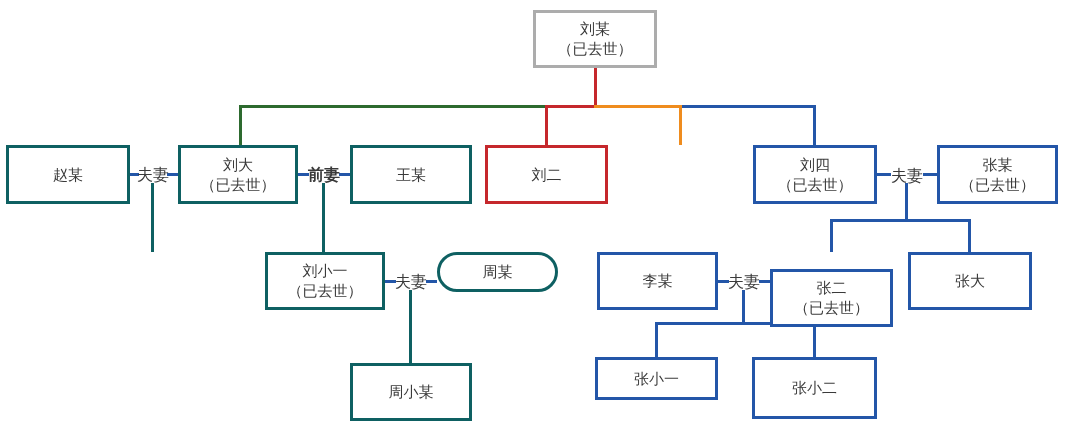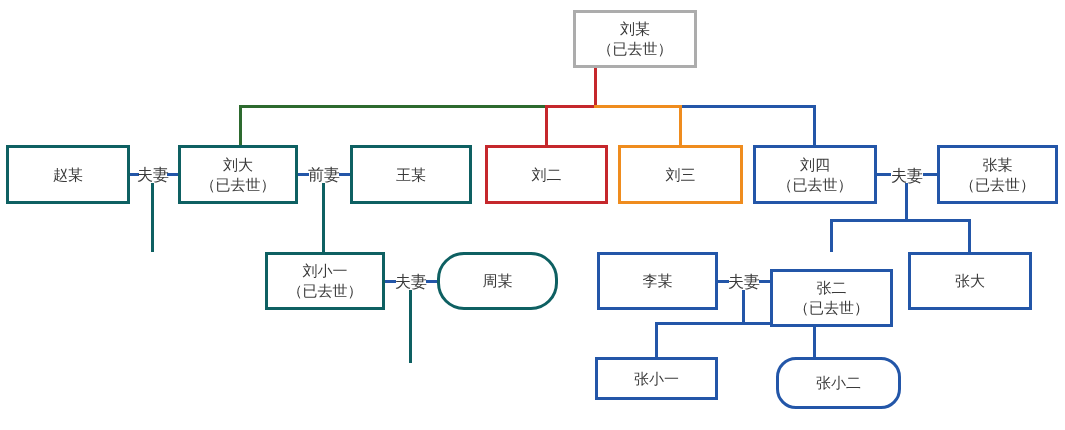--- a/index.html
+++ b/index.html
@@ -45,68 +45,68 @@
     <div class="edge" style="left: 385px; top: 280px; width: 11px; height: 3px; background: rgb(35, 86, 168);"></div>
     <div class="edge" style="left: 426px; top: 280px; width: 11px; height: 3px; background: rgb(35, 86, 168);"></div>
     <div class="edge" style="left: 409px; top: 290px; width: 3px; height: 73px; background: rgb(14, 96, 98);"></div>
     <div class="edge" style="left: 718px; top: 280px; width: 11px; height: 3px; background: rgb(35, 86, 168);"></div>
     <div class="edge" style="left: 759px; top: 280px; width: 11px; height: 3px; background: rgb(35, 86, 168);"></div>
     <div class="edge" style="left: 742px; top: 290px; width: 3px; height: 32px; background: rgb(35, 86, 168);"></div>
     <div class="edge" style="left: 655px; top: 322px; width: 161px; height: 3px; background: rgb(35, 86, 168);"></div>
     <div class="edge" style="left: 655px; top: 322px; width: 3px; height: 35px; background: rgb(35, 86, 168);"></div>
     <div class="edge" style="left: 813px; top: 322px; width: 3px; height: 35px; background: rgb(35, 86, 168);"></div>
     <span class="couple-label" style="left: 153px; top: 175px;">夫妻</span>
-    <span class="couple-label" style="left: 324px; top: 175px;">前妻</span>
+    <span class="couple-label" style="left: 324px; top: 175px; font-weight: bold;">前妻</span>
     <span class="couple-label" style="left: 907px; top: 176px;">夫妻</span>
     <span class="couple-label" style="left: 411px; top: 282px;">夫妻</span>
     <span class="couple-label" style="left: 744px; top: 282px;">夫妻</span>
-    <div class="node" style="left: 533px; top: 10px; width: 124px; height: 58px; border-color: rgb(172, 172, 172); margin-left: 40px;">
+    <div class="node" style="left: 533px; top: 10px; width: 124px; height: 58px; border-color: rgb(172, 172, 172);">
       <div>刘某</div>
       <div>（已去世）</div>
     </div>
     <div class="node" style="left: 6px; top: 145px; width: 124px; height: 59px; border-color: rgb(14, 96, 98);">
       <div>赵某</div>
     </div>
     <div class="node" style="left: 178px; top: 145px; width: 120px; height: 59px; border-color: rgb(14, 96, 98);">
       <div>刘大</div>
       <div>（已去世）</div>
     </div>
     <div class="node" style="left: 350px; top: 145px; width: 122px; height: 59px; border-color: rgb(14, 96, 98);">
       <div>王某</div>
     </div>
     <div class="node" style="left: 485px; top: 145px; width: 123px; height: 59px; border-color: rgb(197, 40, 44);">
       <div>刘二</div>
     </div>
-    <div class="node" style="left: 618px; top: 145px; width: 125px; height: 59px; border-color: rgb(239, 140, 30);">
-      <div>刘三</div>
-    </div>
     <div class="node" style="left: 753px; top: 145px; width: 124px; height: 59px; border-color: rgb(35, 86, 168);">
       <div>刘四</div>
       <div>（已去世）</div>
     </div>
     <div class="node" style="left: 937px; top: 145px; width: 121px; height: 59px; border-color: rgb(35, 86, 168);">
       <div>张某</div>
       <div>（已去世）</div>
     </div>
     <div class="node" style="left: 265px; top: 252px; width: 120px; height: 58px; border-color: rgb(14, 96, 98);">
       <div>刘小一</div>
       <div>（已去世）</div>
     </div>
-    <div class="node" style="left: 437px; top: 252px; width: 121px; height: 58px; border-color: rgb(14, 96, 98); border-radius: 27px;">
+    <div class="node" style="left: 437px; top: 252px; width: 121px; height: 40px; border-color: rgb(14, 96, 98); border-radius: 27px;">
       <div>周某</div>
     </div>
     <div class="node" style="left: 597px; top: 252px; width: 121px; height: 58px; border-color: rgb(35, 86, 168);">
       <div>李某</div>
     </div>
     <div class="node" style="left: 770px; top: 252px; width: 123px; height: 58px; border-color: rgb(35, 86, 168); margin-top: 17px;">
       <div>张二</div>
       <div>（已去世）</div>
     </div>
     <div class="node" style="left: 908px; top: 252px; width: 124px; height: 58px; border-color: rgb(35, 86, 168);">
       <div>张大</div>
     </div>
+    <div class="node" style="left: 350px; top: 363px; width: 122px; height: 58px; border-color: rgb(14, 96, 98);">
+      <div>周小某</div>
+    </div>
     <div class="node" style="left: 595px; top: 357px; width: 123px; height: 43px; border-color: rgb(35, 86, 168);">
       <div>张小一</div>
     </div>
-    <div class="node" style="left: 776px; top: 357px; width: 125px; height: 52px; border-color: rgb(35, 86, 168); border-radius: 20px;">
+    <div class="node" style="left: 752px; top: 357px; width: 125px; height: 62px; border-color: rgb(35, 86, 168);">
       <div>张小二</div>
     </div>
   </div>
 
 </body></html>

